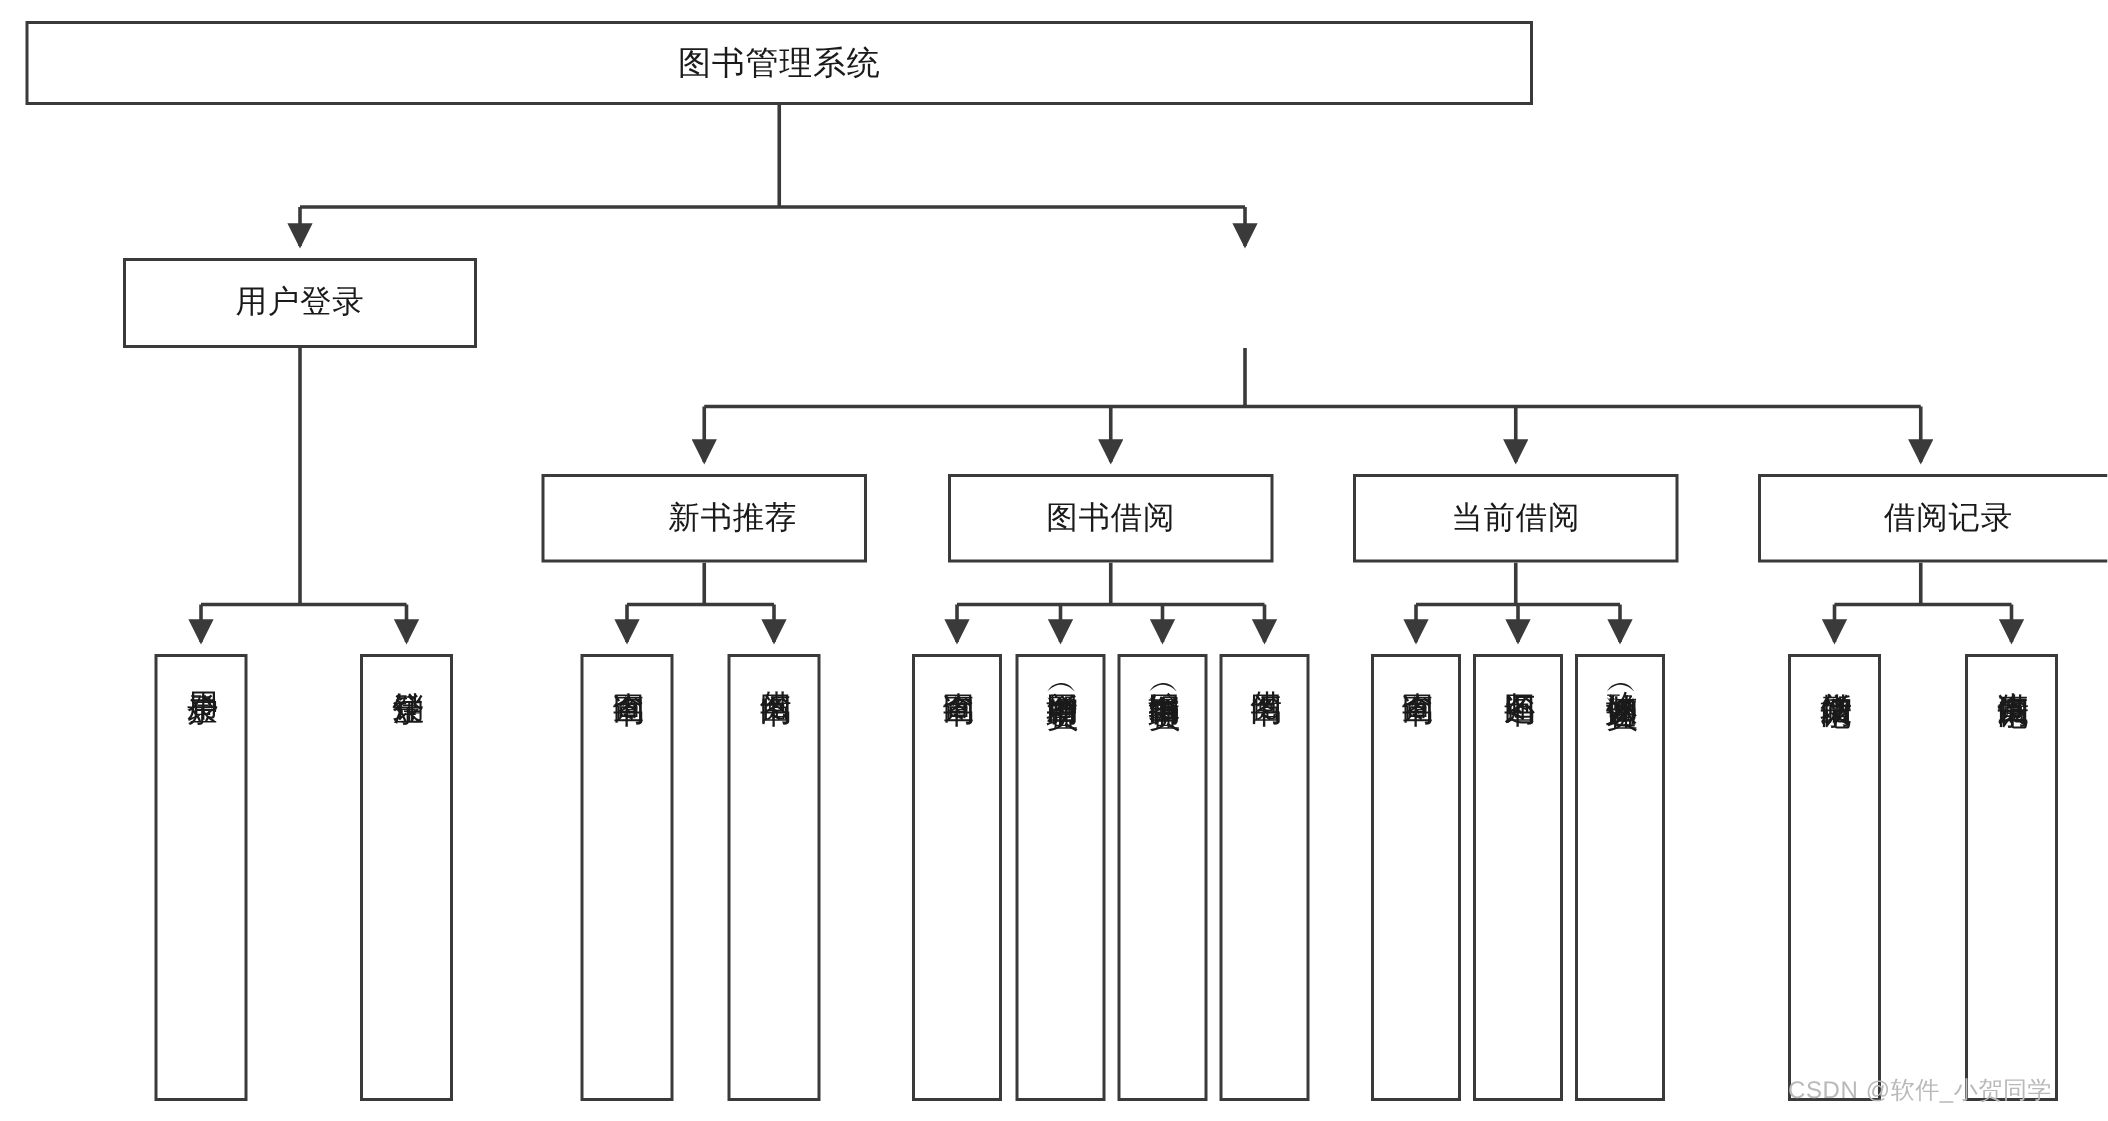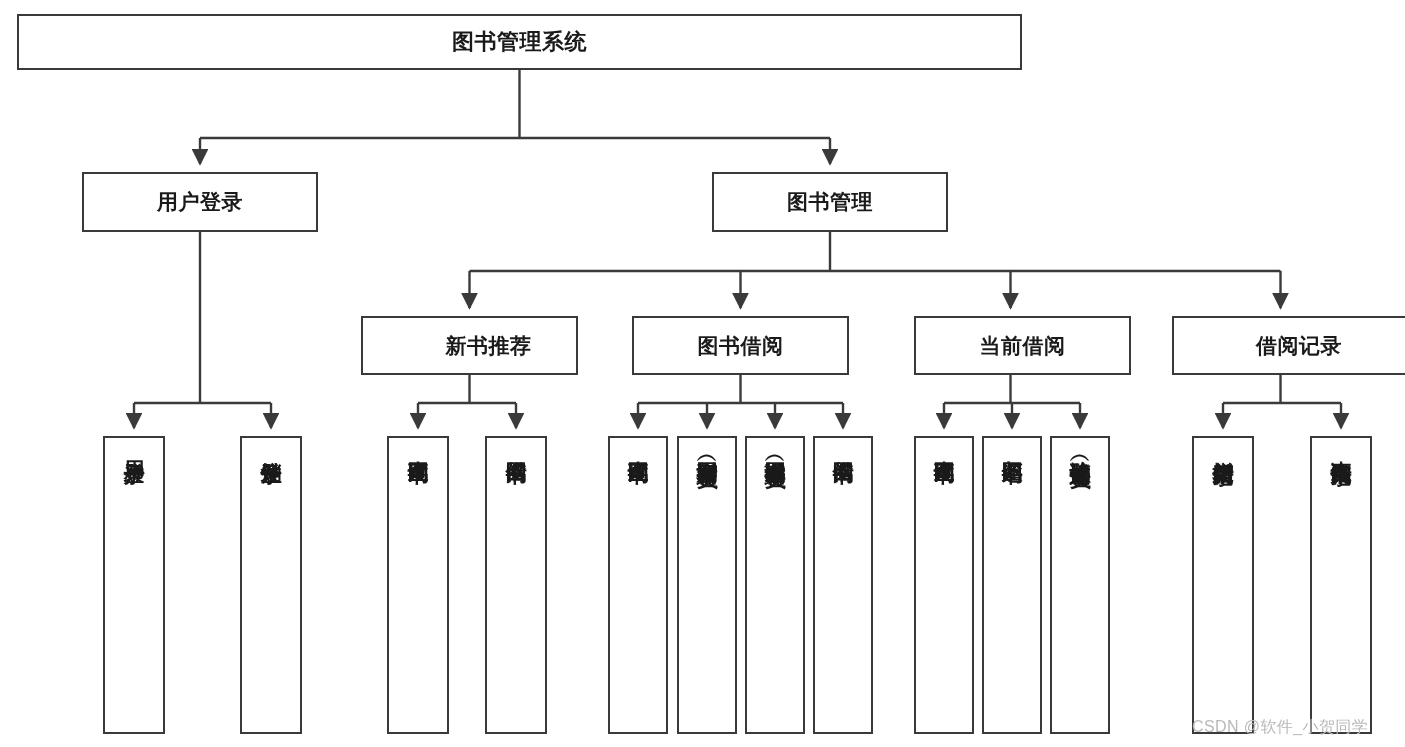--- a/index.html
+++ b/index.html
@@ -27,21 +27,20 @@
   }
   .node {
     position: absolute;
     box-sizing: border-box;
     border: 2px solid #3a3a3a;
     background: #ffffff;
     display: flex;
     align-items: center;
     justify-content: center;
     color: #1a1a1a;
-    font-weight: bold;
   }
   .node .label {
     text-align: center;
     line-height: 1.22;
     letter-spacing: 0.5px;
   }
   .node.horiz .label {
     writing-mode: horizontal-tb;
     font-size: 21px;
   }
@@ -136,31 +135,28 @@
     </g>
   </svg>
 
   <div class="node horiz root" style="left:17px; top:14px; width:1005px; height:56px;">
     <span class="label">图书管理系统</span>
   </div>
 
   <div class="node horiz" style="left:82px; top:172px; width:236px; height:60px;">
     <span class="label">用户登录</span>
   </div>
-  <div class="node horiz" style="left:712px; top:172px; width:236px; height:60px;">
-    <span class="label">图书管理</span>
-  </div>
 
   <div class="node horiz" style="left:361px; top:316px; width:217px; height:59px;padding-left:38px;">
     <span class="label">新书推荐</span>
   </div>
   <div class="node horiz" style="left:632px; top:316px; width:217px; height:59px;justify-content:center;">
     <span class="label">图书借阅</span>
   </div>
-  <div class="node horiz" style="left:902px; top:316px; width:217px; height:59px;margin-left:12px;">
+  <div class="node horiz" style="left:902px; top:316px; width:217px; height:59px;">
     <span class="label">当前借阅</span>
   </div>
   <div class="node horiz" style="left:1172px; top:316px; width:254px; height:59px;">
     <span class="label">借阅记录</span>
   </div>
 
   <div class="node vert" style="left:103px; top:436px; width:62px; height:298px;">
     <span class="label">用户登录</span>
   </div>
   <div class="node vert" style="left:240px; top:436px; width:62px; height:298px;">

